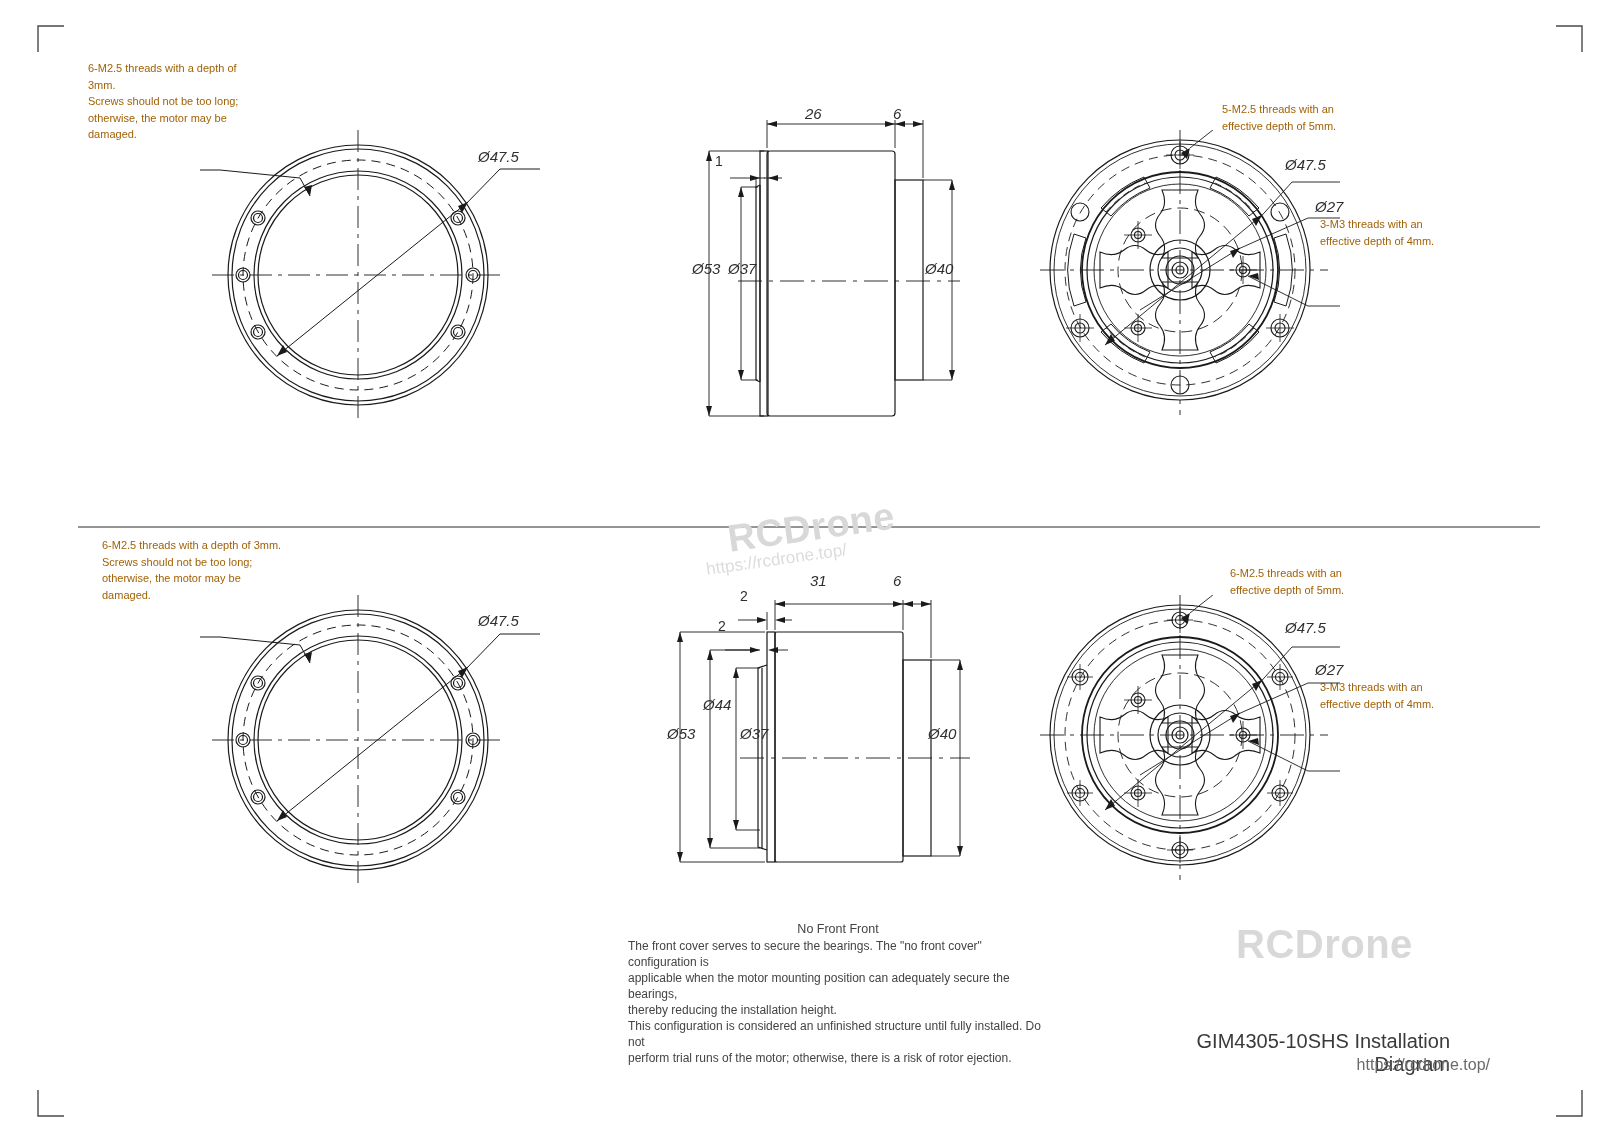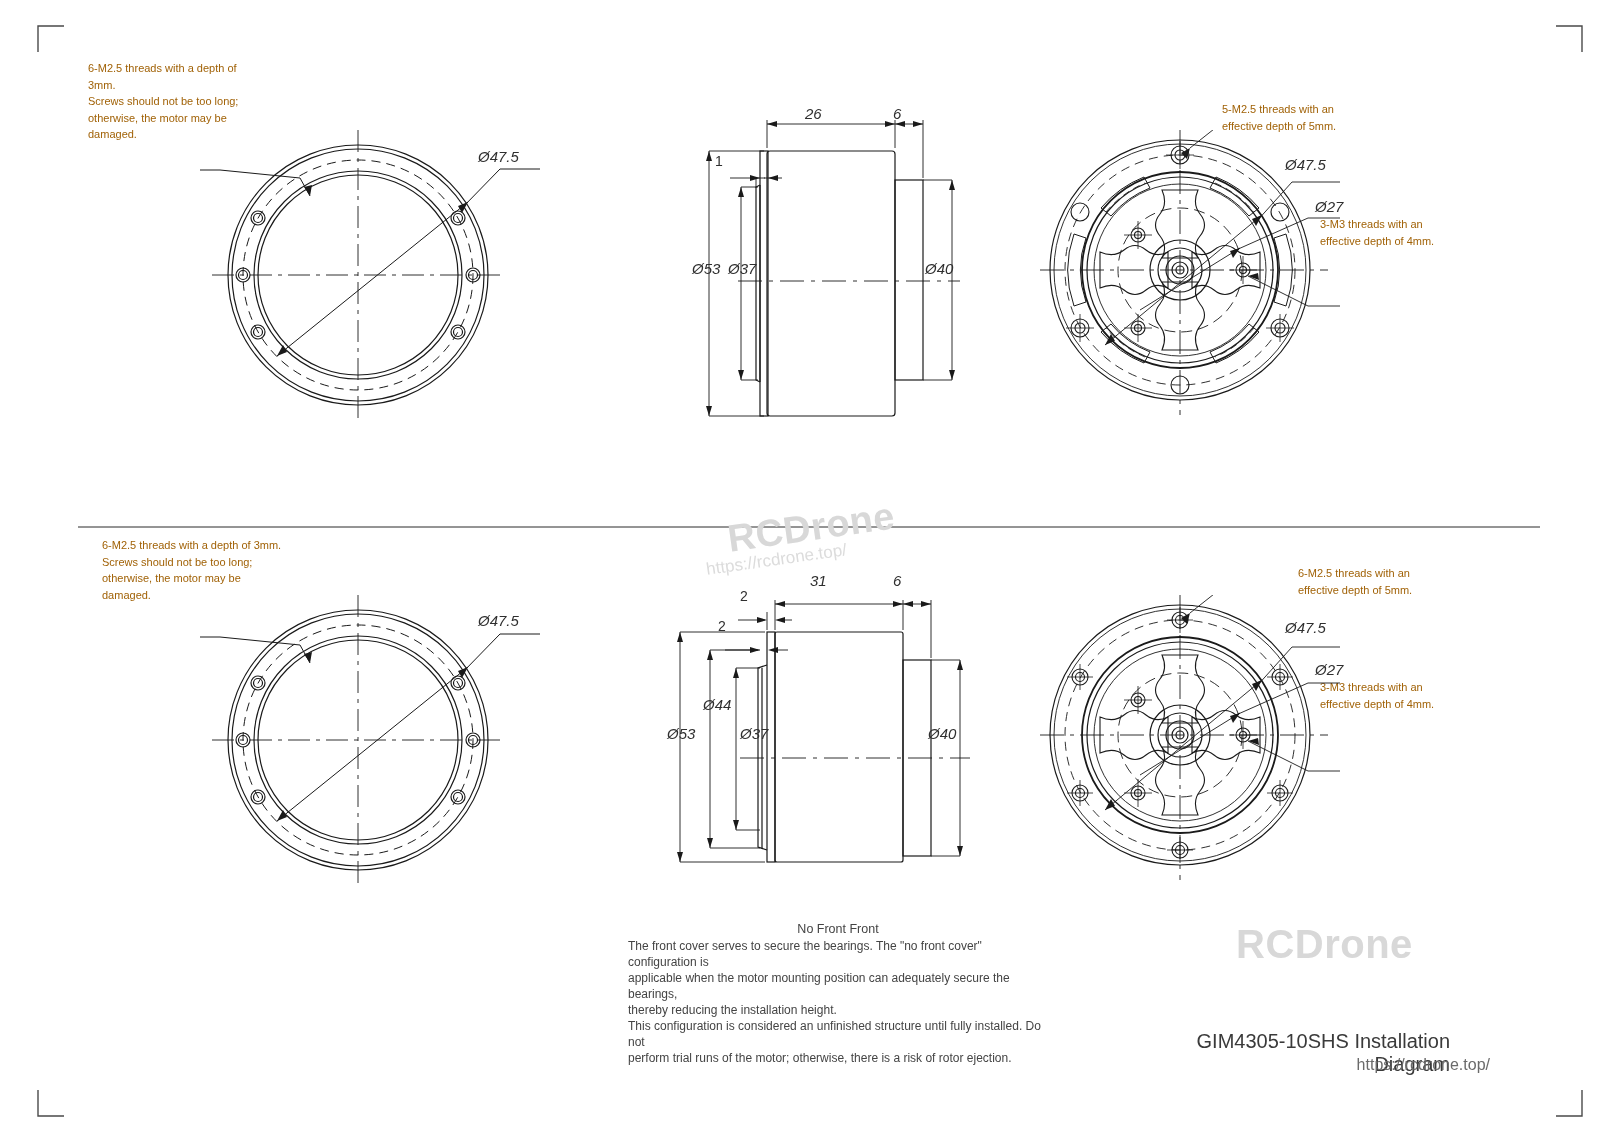--- a/index.html
+++ b/index.html
@@ -373,21 +373,21 @@
   </svg>
   <div class="abs dim" style="left:810px;top:572px;">31</div>
   <div class="abs dim" style="left:893px;top:572px;">6</div>
   <div class="abs dim-sm" style="left:740px;top:588px;">2</div>
   <div class="abs dim-sm" style="left:718px;top:618px;">2</div>
   <div class="abs dim" style="left:667px;top:725px;">Ø53</div>
   <div class="abs dim" style="left:703px;top:696px;">Ø44</div>
   <div class="abs dim" style="left:740px;top:725px;">Ø37</div>
   <div class="abs dim" style="left:928px;top:725px;">Ø40</div>
 
-  <div class="abs note" style="left:1298px;top:565px;width:210px;">6-M2.5 threads with an
+  <div class="abs note" style="left:1230px;top:565px;width:210px;">6-M2.5 threads with an
 effective depth of 5mm.</div>
   <div class="abs dim" style="left:1285px;top:619px;">Ø47.5</div>
   <div class="abs dim" style="left:1315px;top:661px;">Ø27</div>
   <div class="abs note" style="left:1320px;top:679px;width:200px;">3-M3 threads with an
 effective depth of 4mm.</div>
 
   <svg class="abs" style="left:1040px;top:595px;" width="300" height="300">
     <g fill="none" stroke="#1a1a1a" stroke-width="1.2">
       <circle cx="140" cy="140" r="130"></circle>
       <circle cx="140" cy="140" r="126" stroke-width="0.9"></circle>

